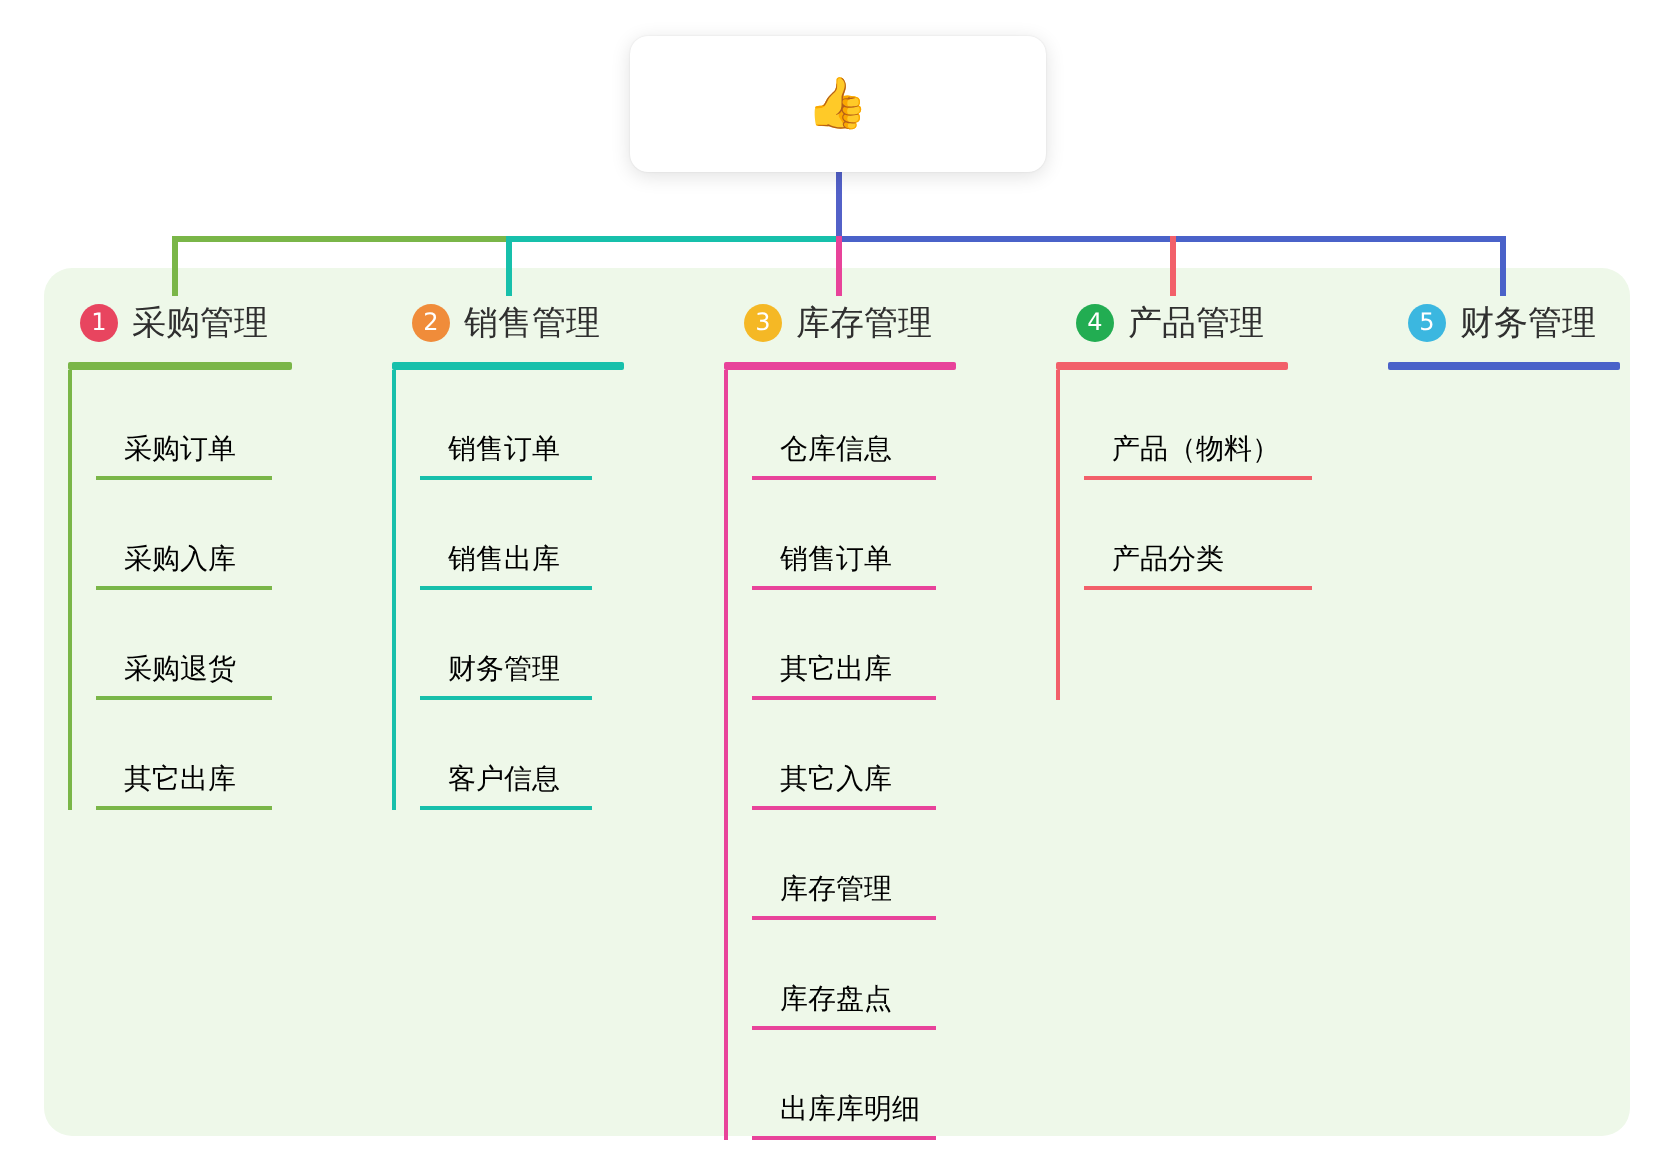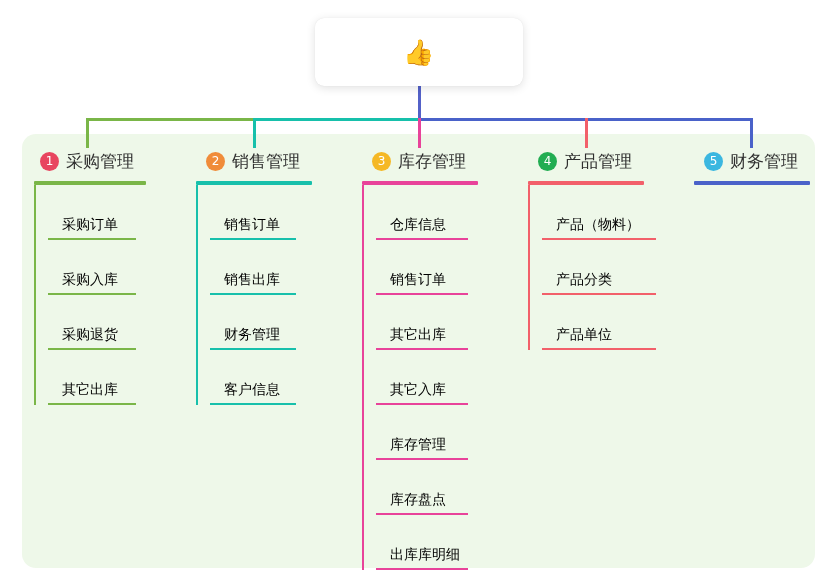--- a/index.html
+++ b/index.html
@@ -248,24 +248,20 @@
       <div class="items">
         <div class="spine" style="background: rgb(242, 96, 106); height: 165px;"></div>
         <div class="item">
           <span class="item-label">产品（物料）</span>
           <div class="item-rule" style="width: 114px; background: rgb(242, 96, 106);"></div>
         </div>
         <div class="item">
           <span class="item-label">产品分类</span>
           <div class="item-rule" style="width: 114px; background: rgb(242, 96, 106);"></div>
         </div>
-        <div class="item">
-          <span class="item-label">产品单位</span>
-          <div class="item-rule" style="width: 114px; background: rgb(242, 96, 106);"></div>
-        </div>
       </div>
     </div>
     <div class="column" style="left: 694px; top: 148px; width: 116px;">
       <div class="col-head" style="padding-left: 10px;">
         <span class="badge" style="background: rgb(59, 183, 224);">5</span>
         <span class="col-title">财务管理</span>
       </div>
       <div class="head-rule" style="width: 116px; background: rgb(74, 98, 201);"></div>
     </div>
   </div>

